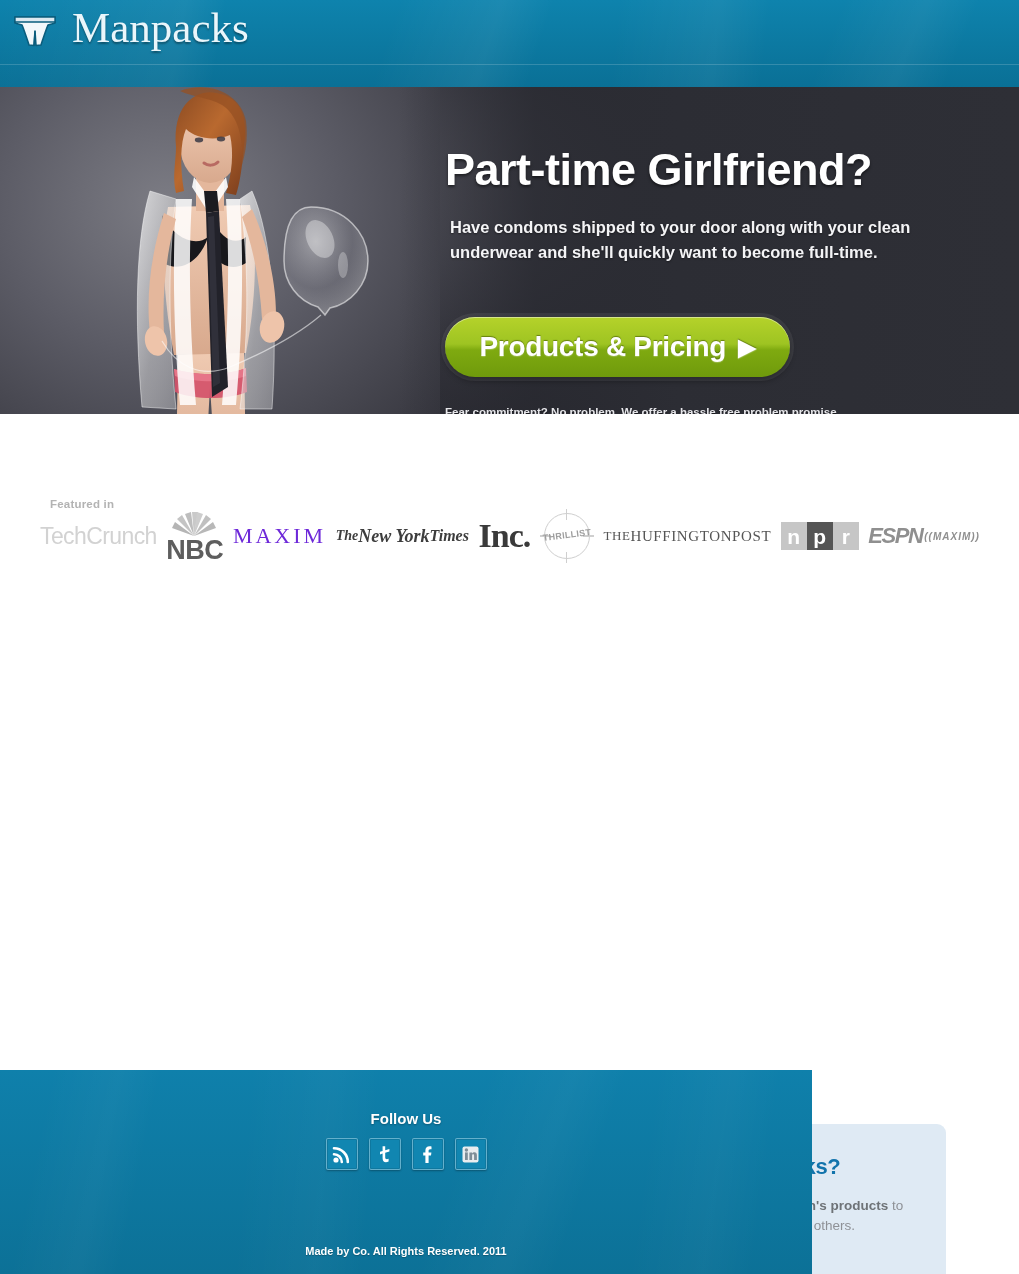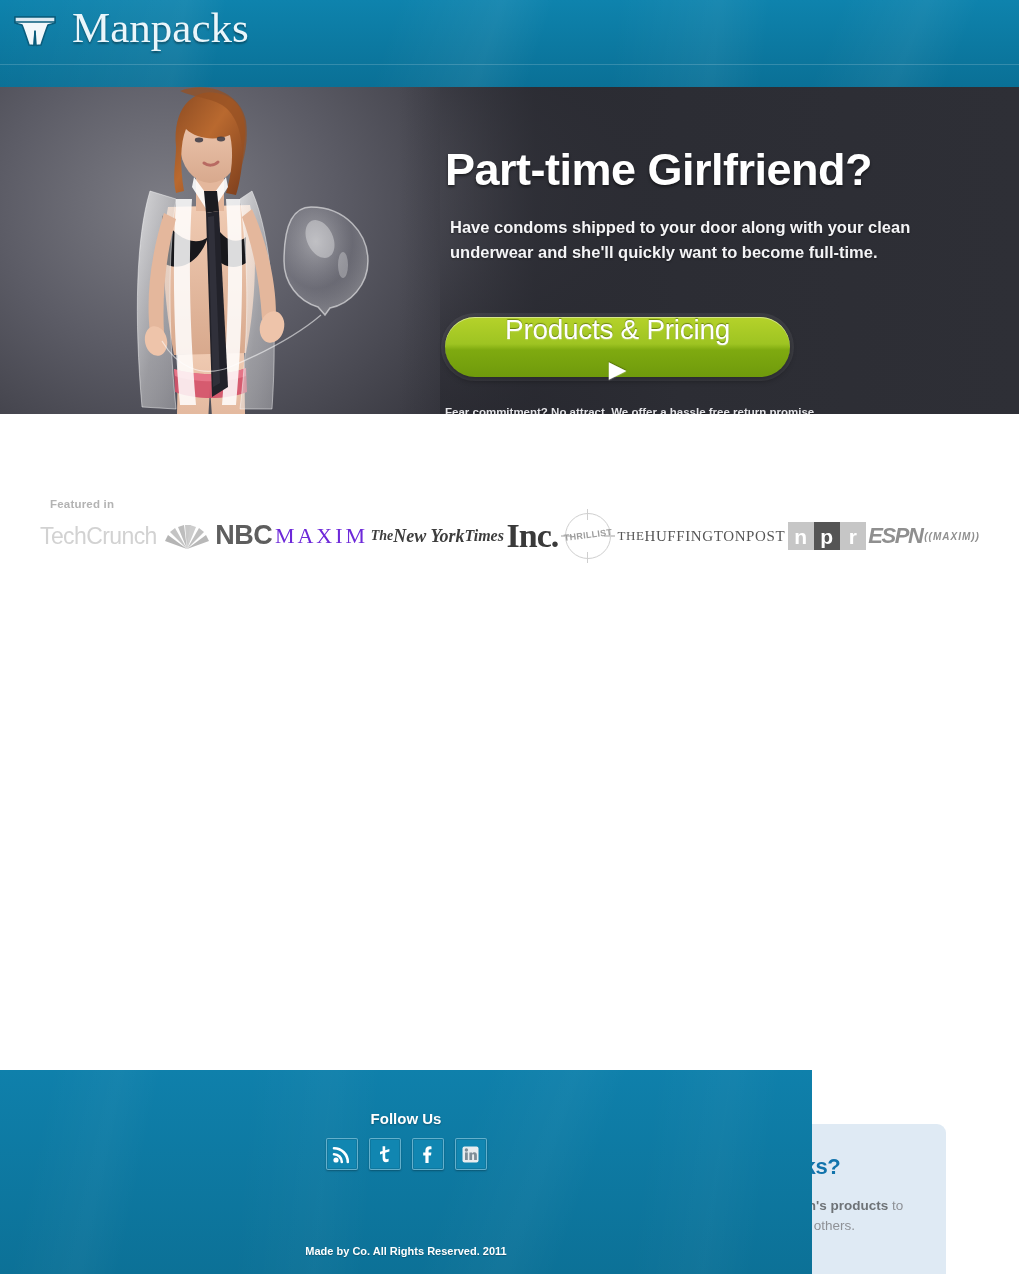--- a/index.html
+++ b/index.html
@@ -85,24 +85,23 @@
     width:345px; height:60px;
     margin-left:5px;
     border:none; cursor:pointer;
     border-radius:32px;
     background:linear-gradient(180deg, #b5d22a 0%, #9ec422 45%, #7faa10 55%, #6f9a0c 100%);
     box-shadow:
       0 0 0 4px rgba(255,255,255,0.07),
       0 3px 6px rgba(0,0,0,0.45),
       inset 0 1px 0 rgba(255,255,255,0.45);
     font-family:"Liberation Sans", sans-serif;
-    font-size:28px; font-weight:normal; color:#fff;
+    font-size:28px; font-weight:bold; color:#fff;
     text-shadow:0 -1px 1px rgba(60,80,0,0.6), 0 1px 1px rgba(255,255,255,0.25);
     letter-spacing:-0.3px;
-    flex-direction:column;
   }
   .cta-arrow { font-size:23px; line-height:1; }
   .cta-note {
     position:absolute; left:5px; top:319px;
     font-size:11.5px; font-weight:bold; color:#e6e6ea;
     text-shadow:0 1px 1px rgba(0,0,0,0.5);
   }
 
   
   .featured {
@@ -112,21 +111,21 @@
     position:absolute; left:50px; top:498px;
     font-size:11.5px; font-weight:bold; color:#b3b3b3;
     letter-spacing:0.2px;
   }
   .logo-row {
     position:absolute; left:40px; top:505px; width:940px; height:62px;
     display:flex; align-items:center; justify-content:space-between;
   }
   .press { color:#c9c9c9; display:flex; align-items:center; justify-content:center; height:60px; }
   .press-techcrunch { font-family:"Liberation Sans", sans-serif; font-size:23px; color:#d2d2d2; letter-spacing:-0.6px; }
-  .press-nbc { display:flex; flex-direction:row; align-items:center; }
+  .press-nbc { display:flex; flex-direction:column; align-items:flex-start; }
   .press-nbc-word { font-size:27px; font-weight:bold; color:#5e5e5e; letter-spacing:-0.5px; line-height:0.95; }
   .press-maxim { font-family:"Liberation Serif", serif; font-size:22px; color:#6d28d9; letter-spacing:3px; }
   .press-nyt { font-family:"Liberation Serif", serif; color:#3d3d3d; text-align:center; line-height:1.0; font-size:17px; font-weight:bold; font-style:italic; }
   .press-nyt span { display:block; }
   .press-nyt .l1 { font-size:14px; }
   .press-nyt .l2 { font-size:18px; }
   .press-nyt .l3 { font-size:16px; }
   .press-inc { font-family:"Liberation Serif", serif; font-size:34px; font-weight:bold; color:#3a3a3a; letter-spacing:-1px; }
   .press-thrillist { position:relative; width:54px; height:54px; }
   .press-thrillist .ring { position:absolute; inset:4px; border:1.6px solid #cfcfcf; border-radius:50%; }
@@ -304,21 +303,21 @@
 
   <div class="hero-copy">
     <h1 class="hero-h1">Part-time Girlfriend?</h1>
     <div class="hero-sub">Have condoms shipped to your door along with your clean underwear and she'll quickly want to become full-time.</div>
     <div class="cta-wrap">
       <button class="cta-button">
         <span>Products &amp; Pricing</span>
         <span class="cta-arrow">▶</span>
       </button>
     </div>
-    <div class="cta-note">Fear commitment? No attract. We offer a hassle free return promise.</div>
+    <div class="cta-note">Fear commitment? No problem. We offer a hassle free problem promise.</div>
   </div>
 </div>
 
 <div class="featured"></div>
 <div class="featured-label">Featured in</div>
 
 <div class="logo-row">
   <div class="press press-techcrunch">TechCrunch</div>
 
   <div class="press press-nbc">

